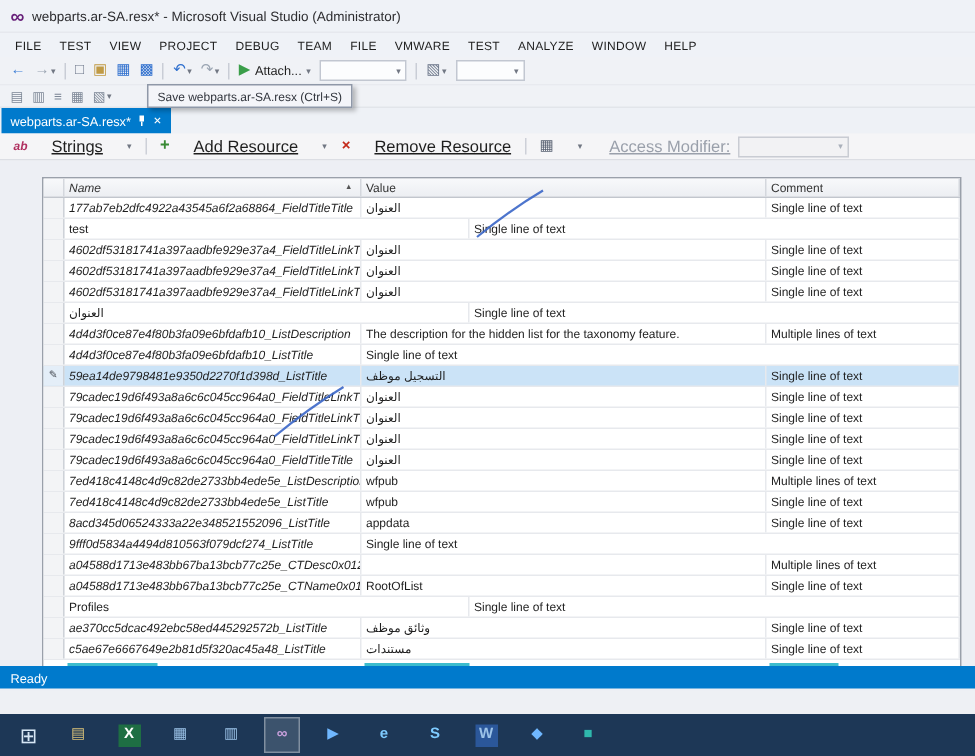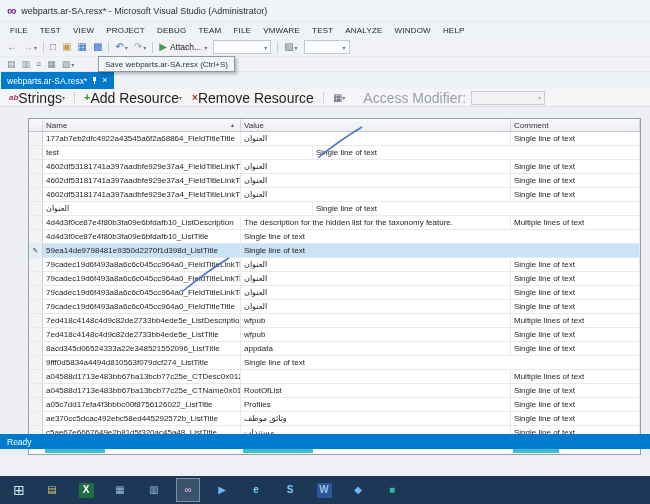--- a/index.html
+++ b/index.html
@@ -43,62 +43,62 @@
   .doc-tab { height:17px; display:flex; align-items:center; gap:4px; padding:0 6px;
     font-size:8.5px; color:#333; }
   .doc-tab.active { background:#007acc; color:#fff; }
   .tab-pin { position:relative; width:7px; height:9px; display:inline-block; }
   .doc-tab.active .tab-pin::before { content:""; position:absolute; top:1px; left:2px; width:3px; height:4px; background:#fff; }
   .doc-tab.active .tab-pin::after { content:""; position:absolute; top:5px; left:3px; width:1px; height:3px; background:#fff; }
   .tab-close { font-size:9px; line-height:1; }
   
   .editor-toolbar { position:absolute; top:89px; left:0; right:0; height:18px;
     background:#f5f5f7; border-bottom:1px solid #dcdee4; display:flex; align-items:center; padding-left:5px; gap:2px; }
-  .et-btn { display:inline-flex; align-items:center; gap:0; padding:4px 4px; height:15px; }
+  .et-btn { display:inline-flex; align-items:center; gap:16px; padding:4px 4px; height:15px; }
   .et-ico { font-size:9px; line-height:1; font-weight:bold; }
   .strings-ico { color:#b03060; font-size:8px; font-style:italic; }
   .plus-ico { color:#388a34; font-size:11px; }
   .x-ico { color:#c42b1c; font-size:10px; }
   .grid-ico { color:#5a6374; font-size:10px; }
-  .et-label { font-size:14px; white-space:nowrap; }
+  .et-label { font-size:11px; white-space:nowrap;text-decoration:underline; }
   .et-caret { font-size:6px; color:#717783; }
   .et-sep { width:1px; height:11px; background:#cdd0d8; margin:0 3px; }
   .et-label.disabled { color:#9aa0ab; margin-left:12px; }
   .et-combo { width:74px; height:14px; border:1px solid #c9ccd3; background:#f2f2f4;
     display:inline-flex; align-items:center; justify-content:flex-end; padding:0 3px; margin-left:3px; }
   .et-combo.disabled .et-caret { color:#aab0ba; }
   
   .document-area { position:absolute; top:107px; left:0; right:0; bottom:43px; background:#edeff4; }
   .grid { position:absolute; left:28px; top:11px; width:613px; height:337px;
     background:#fff; border:1px solid #9aa0aa; overflow:hidden; }
   .grid-header { display:flex; height:13px; background:linear-gradient(#f8f9fb,#eceef2);
     border-bottom:1px solid #c2c6cd; }
   .hcell { font-size:8px; color:#333; display:flex; align-items:center; padding:0 3px;
     border-right:1px solid #d4d7dd; overflow:hidden; white-space:nowrap; }
   .sort { margin-left:auto; font-size:5px; color:#555; padding-right:2px; }
   .col-ind { width:14px; flex:none; }
-  .col-name { width:198px; flex:none; }
+  .col-name { width:198px; flex:none;font-style:italic; }
   .col-value { width:270px; flex:none; }
   .col-comment { flex:1; }
   .grid-row { display:flex; height:14px; border-bottom:1px solid #e7e9ed; background:#fff; }
   .grid-row.selected { background:#cbe3f7; }
   .cell { font-size:8px; line-height:13px; padding:0 3px; border-right:1px solid #e7e9ed;
     overflow:hidden; white-space:nowrap; }
   .cell.col-ind { background:#f3f4f6; border-right:1px solid #ced2d8; text-align:center;
     padding:0; font-size:7px; color:#41464e; line-height:13px; }
   .grid-row.selected .cell.col-ind { background:#e4eef8; }
   .partial-row { position:relative; height:16px; border-top:0; background:#fff; }
   .teal-frag { position:absolute; top:2px; height:11px; background:#1ab0c4; opacity:.85; }
   .teal-frag.f1 { left:16px; width:60px; }
   .teal-frag.f2 { left:214px; width:70px; }
   .teal-frag.f3 { left:484px; width:46px; }
   
   .ink { position:absolute; left:0; top:0; width:650px; height:504px; pointer-events:none; z-index:50; }
   
-  .status-bar { position:absolute; left:0; right:0; top:434px; height:15px;
+  .status-bar { position:absolute; left:0; right:0; top:444px; height:15px;
     background:#007acc; color:#fff; display:flex; align-items:center; padding-left:7px; font-size:8.5px; }
   
   .taskbar { position:absolute; left:0; right:0; top:476px; height:28px;
     background:#1d3756; display:flex; align-items:center; gap:10px; padding-left:8px; }
   .start { color:#d6e6f5; font-size:14px; line-height:1; width:22px; height:22px;
     display:flex; align-items:center; justify-content:center; }
   .task-icons { display:flex; align-items:center; gap:10px; }
   .task-icon { width:24px; height:24px; display:flex; align-items:center; justify-content:center; border:1px solid transparent; }
   .task-icon.active { background:rgba(255,255,255,.14); border:1px solid rgba(255,255,255,.35); }
   .task-glyph { display:inline-flex; width:15px; height:15px; align-items:center; justify-content:center;
@@ -368,20 +368,21 @@
 
           <div class="grid-row">
             <div class="cell col-ind"></div>
             <div class="cell col-name">4d4d3f0ce87e4f80b3fa09e6bfdafb10_ListTitle</div>
             <div class="cell col-comment">Single line of text</div>
           </div>
 
           <div class="grid-row selected">
             <div class="cell col-ind">✎</div>
             <div class="cell col-name">59ea14de9798481e9350d2270f1d398d_ListTitle</div>
+            <div class="cell col-value">التسجيل موظف</div>
             <div class="cell col-comment">Single line of text</div>
           </div>
 
           <div class="grid-row">
             <div class="cell col-ind"></div>
             <div class="cell col-name">79cadec19d6f493a8a6c6c045cc964a0_FieldTitleLinkTitle</div>
             <div class="cell col-value">العنوان</div>
             <div class="cell col-comment">Single line of text</div>
           </div>
 
@@ -442,21 +443,20 @@
 
           <div class="grid-row">
             <div class="cell col-ind"></div>
             <div class="cell col-name">a04588d1713e483bb67ba13bcb77c25e_CTName0x0120010</div>
             <div class="cell col-value">RootOfList</div>
             <div class="cell col-comment">Single line of text</div>
           </div>
 
           <div class="grid-row">
             <div class="cell col-ind"></div>
-            <div class="cell col-name">a05c7dd17efa4f3bbbc00f8756126022_ListTitle</div>
             <div class="cell col-value">Profiles</div>
             <div class="cell col-comment">Single line of text</div>
           </div>
 
           <div class="grid-row">
             <div class="cell col-ind"></div>
             <div class="cell col-name">ae370cc5dcac492ebc58ed445292572b_ListTitle</div>
             <div class="cell col-value">وثائق موظف</div>
             <div class="cell col-comment">Single line of text</div>
           </div>

